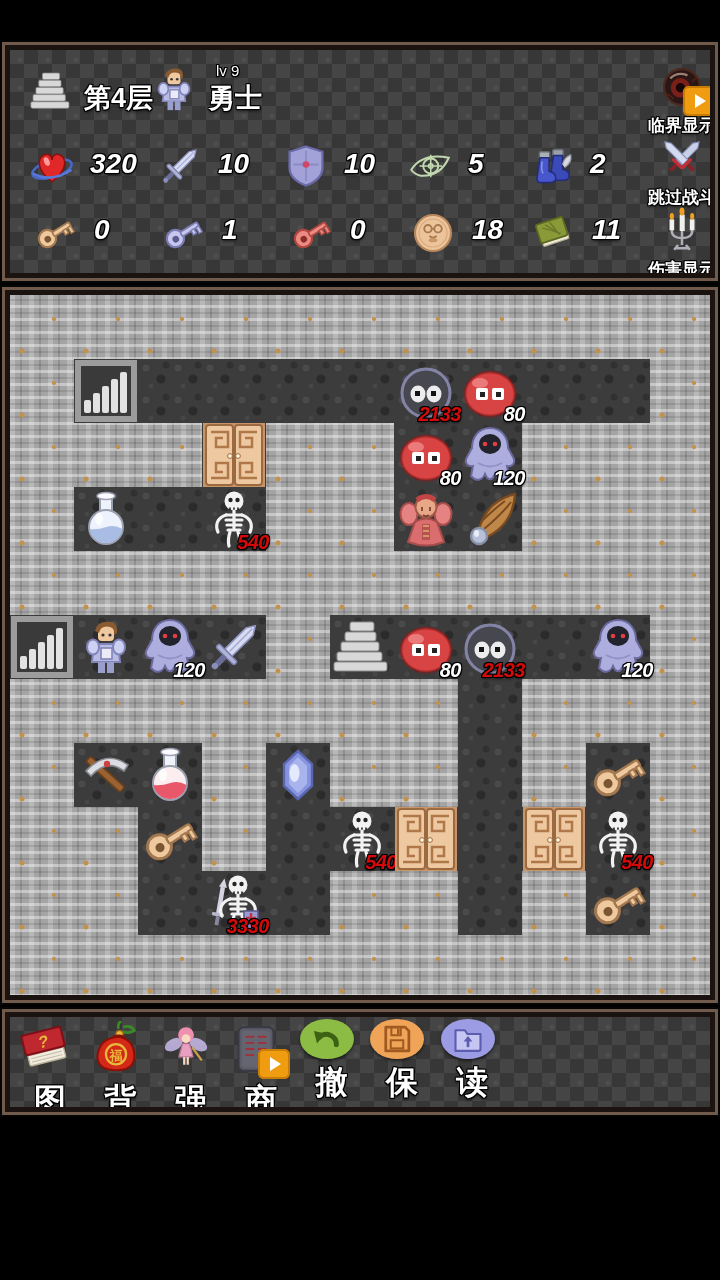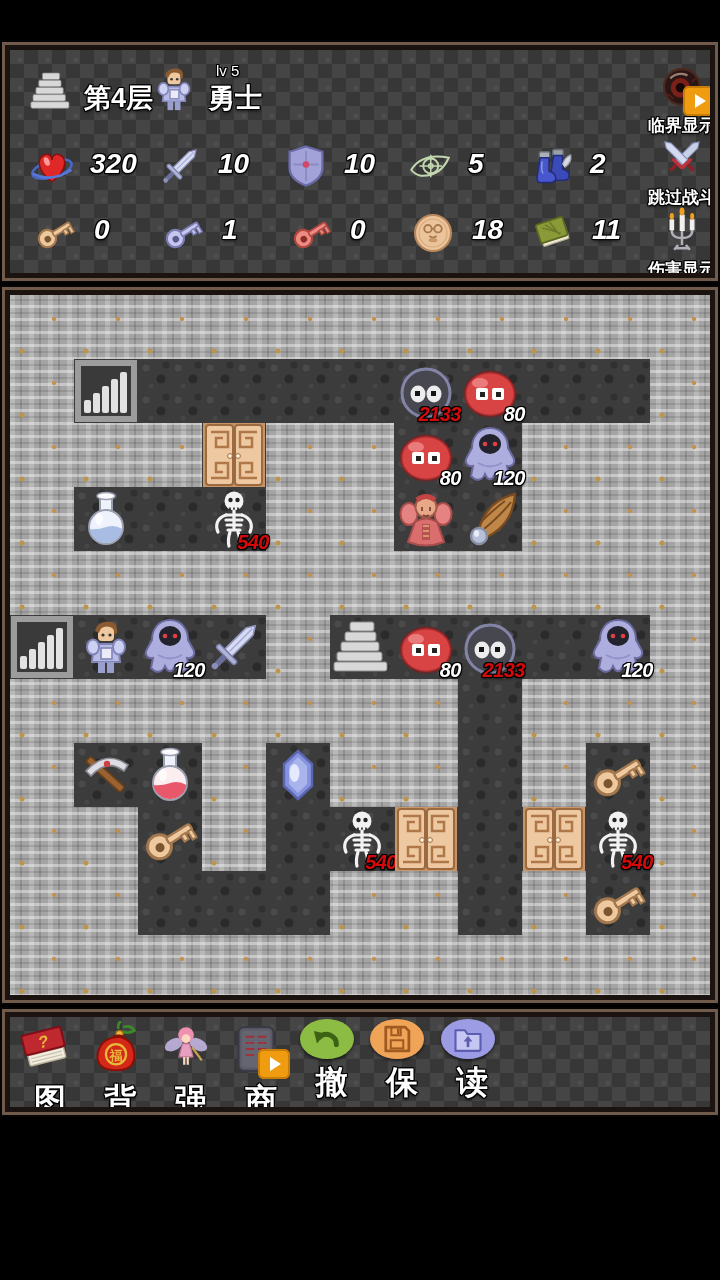--- a/index.html
+++ b/index.html
@@ -417,21 +417,21 @@
       <svg viewBox="0 0 64 64">
           <use href="#sp-stairs-down"></use>
         </svg>
       </div>
     <div id="floor-label" class="cjk ol">第4层</div>
     <div class="hudicon" style="left:138px;top:13px;width:52px;height:52px">
       <svg viewBox="0 0 64 64">
           <use href="#sp-hero"></use>
         </svg>
       </div>
-    <div id="hero-level" class="ol">lv 5</div>
+    <div id="hero-level" class="ol">lv 9</div>
     <div id="hero-name" class="cjk ol">勇士</div>
     <div id="stats-row"></div>
     <div id="inv-row"></div>
     <div id="toggles"></div>
   <div class="hudicon" style="left: 18px; top: 92px; width: 48px; height: 48px;">
         <svg viewBox="0 0 64 64">
           <use href="#sp-heart"></use>
         </svg>
       </div>
       <span class="statval ol" style="left: 80px; top: 98px;">320</span>
@@ -699,20 +699,26 @@
           <svg viewBox="0 0 64 64">
             <use href="#sp-door"></use>
           </svg>
         </div>
         <div class="ent" style="left: 576px; top: 512px;">
           <svg viewBox="0 0 64 64">
             <use href="#sp-skeleton"></use>
           </svg>
           <span class="mlabel ol red">540</span>
         </div>
+        <div class="ent" style="left: 192px; top: 576px;">
+          <svg viewBox="0 0 64 64">
+            <use href="#sp-skelwar"></use>
+          </svg>
+          <span class="mlabel ol red">3330</span>
+        </div>
         <div class="ent" style="left: 576px; top: 576px;">
           <svg viewBox="0 0 64 64">
             <use href="#sp-key-yellow"></use>
           </svg>
         </div>
       </div>
   </div>
 </div>
 
 <div id="toolbar" class="panel">

